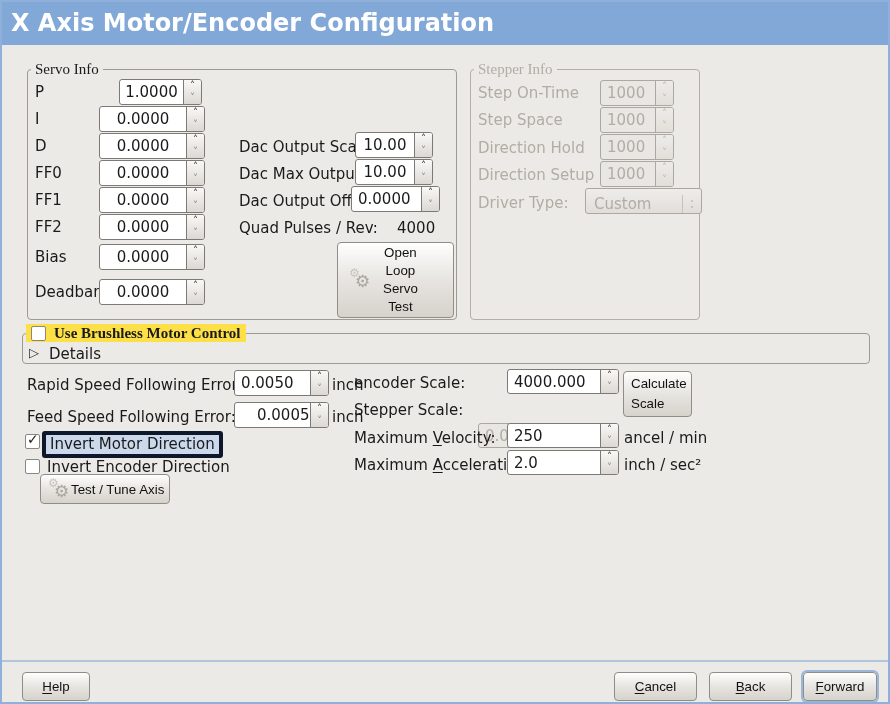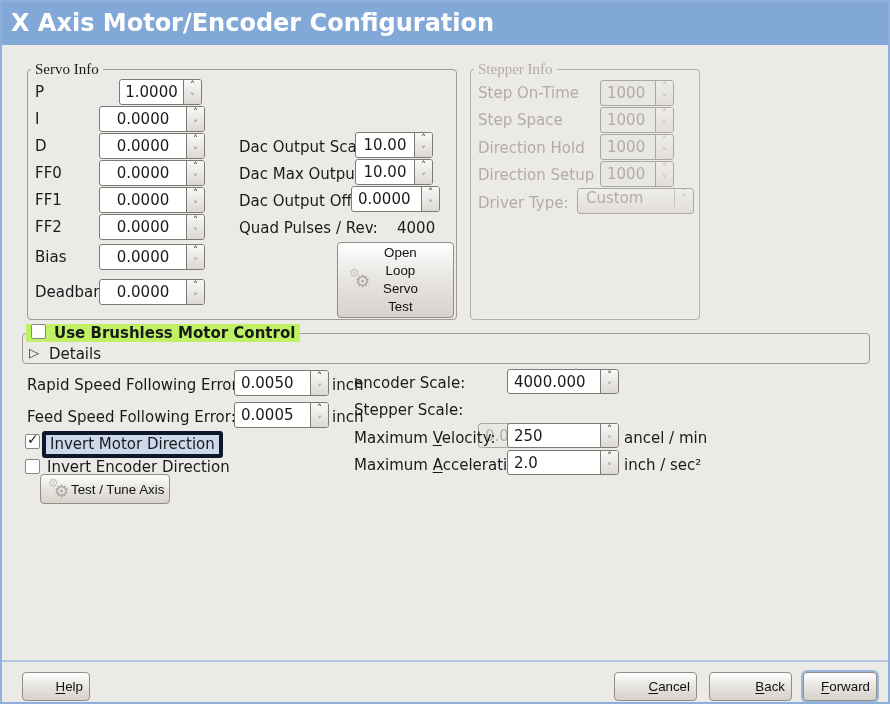--- a/index.html
+++ b/index.html
@@ -28,38 +28,38 @@
       display:flex;flex-direction:column;border-radius:0 2px 2px 0;}
   .sb i{flex:1;font-style:normal;display:flex;align-items:center;justify-content:center;
         font-size:10px;line-height:6px;color:#3a3a3a;}
   .sb i.dn{color:#8d8a84;}
   .spin.dis{background:#e9e7e3;border-color:#aba8a1;}
   .spin.dis .se{color:#b1ada5;}
   .spin.dis .sb{background:linear-gradient(#edebe8,#e2dfda);border-left-color:#aba8a1;}
   .spin.dis .sb i,.spin.dis .sb i.dn{color:#bcb8b0;}
 
   
-  .btn{position:absolute;display:flex;align-items:center;justify-content:flex-end;
+  .btn{position:absolute;display:flex;align-items:center;justify-content:center;
        background:linear-gradient(#fefefe,#e9e7e3 45%,#d6d2cc);border:1px solid #908d87;
        border-radius:4px;box-sizing:border-box;color:#111;cursor:default;}
   .pre{white-space:pre-line;}
   .btn.focus{box-shadow:0 0 0 2px #9cb6da;}
 
   
   .check{position:absolute;width:15px;height:15px;background:#ffffff;border:1px solid #8a8781;
          border-radius:2px;box-sizing:border-box;}
   .check .mark{position:absolute;left:1px;top:-4px;font-size:14px;font-weight:bold;color:#1d1d1d;line-height:16px;}
   .check.s{position:static;flex:0 0 15px;width:15px;height:15px;}
 
   .hilite{position:absolute;background:#ccd9ec;border:4px solid #0f172a;border-radius:3px;
           padding:1px 4px;line-height:17px;white-space:nowrap;}
 
   
-  .combo{position:absolute;height:26px;display:flex;align-items:flex-start;box-sizing:border-box;
-         background:linear-gradient(#efedea,#e1deda);border:1px solid #aba8a1;border-radius:3px;}
+  .combo{position:absolute;height:26px;display:flex;align-items:flex-end;box-sizing:border-box;
+         background:linear-gradient(#efedea,#e1deda);border:1px solid #aba8a1;border-radius:3px;margin-left:8px;}
   .combo-text{flex:1;padding-left:8px;color:#b1ada5;}
   .combo-sep{width:1px;height:18px;background:#c6c3bc;}
   .combo-arr{display:flex;flex-direction:column;width:18px;align-items:center;}
   .combo-arr i{font-style:normal;font-size:9px;line-height:6px;color:#b4b0a8;}
 
   
   .gears{position:relative;width:26px;height:26px;flex:0 0 26px;}
   .gears .g1{position:absolute;left:1px;top:-1px;font-size:12px;color:#c7c4bd;}
   .gears .g2{position:absolute;left:7px;top:4px;font-size:17px;color:#a9a69f;}
 
@@ -219,55 +219,59 @@
   <span class="combo" style="left:575px;top:186px;width:117px;">
     <span class="combo-text">Custom</span>
     <span class="combo-sep"></span>
     <span class="combo-arr">
         <i>˄</i>
         <i>˅</i>
       </span>
   </span>
 
   <div class="frame" style="left:20px;top:331px;width:848px;height:31px;"></div>
-  <div style="position:absolute;left:24px;top:322px;display:flex;align-items:flex-start;gap:8px;background:#bef264;padding:0 5px;height:18px;">
+  <div style="position:absolute;left:24px;top:322px;display:flex;align-items:center;gap:8px;background:#fde047;padding:0 5px;height:18px;font-family:Liberation Serif, serif;">
     <span class="check s"></span>
     <b style="white-space:nowrap;">Use Brushless Motor Control</b>
   </div>
   <span class="tri" style="left:27px;top:343px;">▷</span>
   <span class="lbl" style="left:47px;top:343px;">Details</span>
 
   <span class="lbl" style="left:25px;top:374px;">Rapid Speed Following Error:</span>
   <span class="spin" style="left:232px;top:368px;width:95px;">
       <span class="se">0.0050</span>
       <span class="sb">
         <i class="up">˄</i>
         <i class="dn">˅</i>
       </span>
     </span>
   <span class="lbl" style="left:330px;top:374px;">inch</span>
 
   <span class="lbl" style="left:25px;top:406px;">Feed Speed Following Error:</span>
-  <span class="spin" style="left:232px;top:400px;width:95px;">
+  <span class="spin" style="left:232px;top:400px;width:95px;padding-left:16px;">
       <span class="se">0.0005</span>
       <span class="sb">
         <i class="up">˄</i>
         <i class="dn">˅</i>
       </span>
     </span>
   <span class="lbl" style="left:330px;top:406px;">inch</span>
 
   <span class="lbl" style="left:352px;top:372px;">encoder Scale:</span>
   <span class="spin" style="left:505px;top:367px;width:112px;height:25px;">
       <span class="se">4000.000</span>
       <span class="sb">
         <i class="up">˄</i>
         <i class="dn">˅</i>
       </span>
     </span>
+  <button class="btn" style="left:621px;top:369px;width:69px;height:46px;justify-content:flex-start;padding-left:7px;">
+    <span class="pre" style="text-align:left;line-height:20px;">Calculate
+Scale</span>
+  </button>
 
   <span class="lbl" style="left:352px;top:399px;">Stepper Scale:</span>
   <span class="spin dis" style="left:476px;top:393px;width:112px;height:25px;margin-top:28px;">
       <span class="se">0.000</span>
       <span class="sb">
         <i class="up">˄</i>
         <i class="dn">˅</i>
       </span>
     </span>
 

